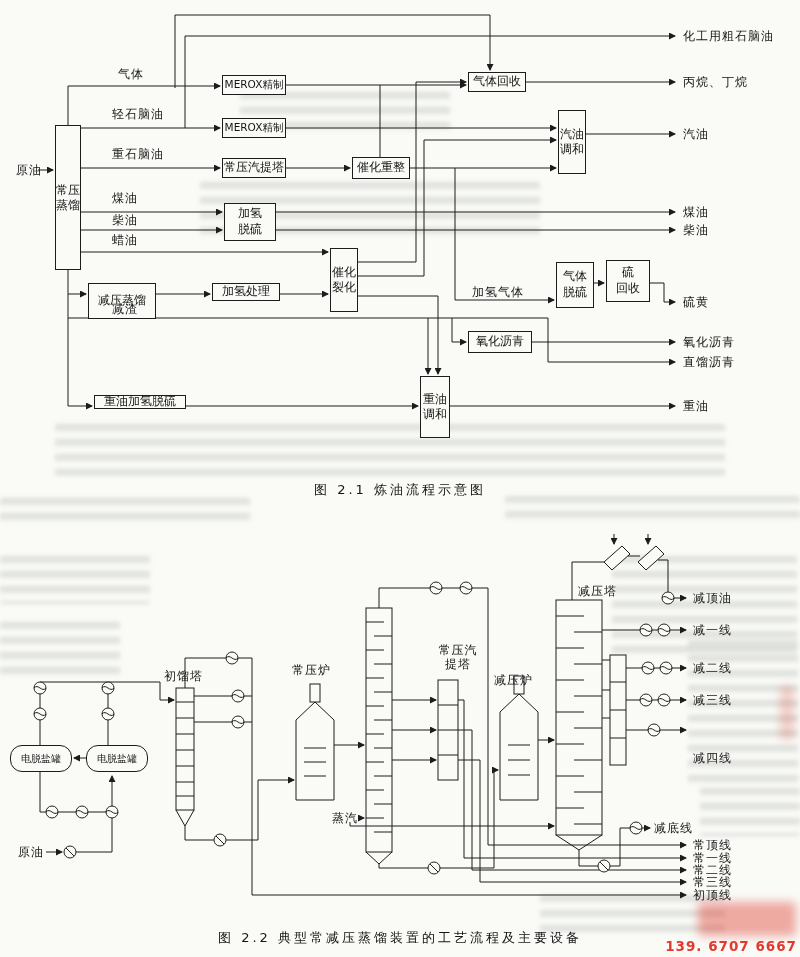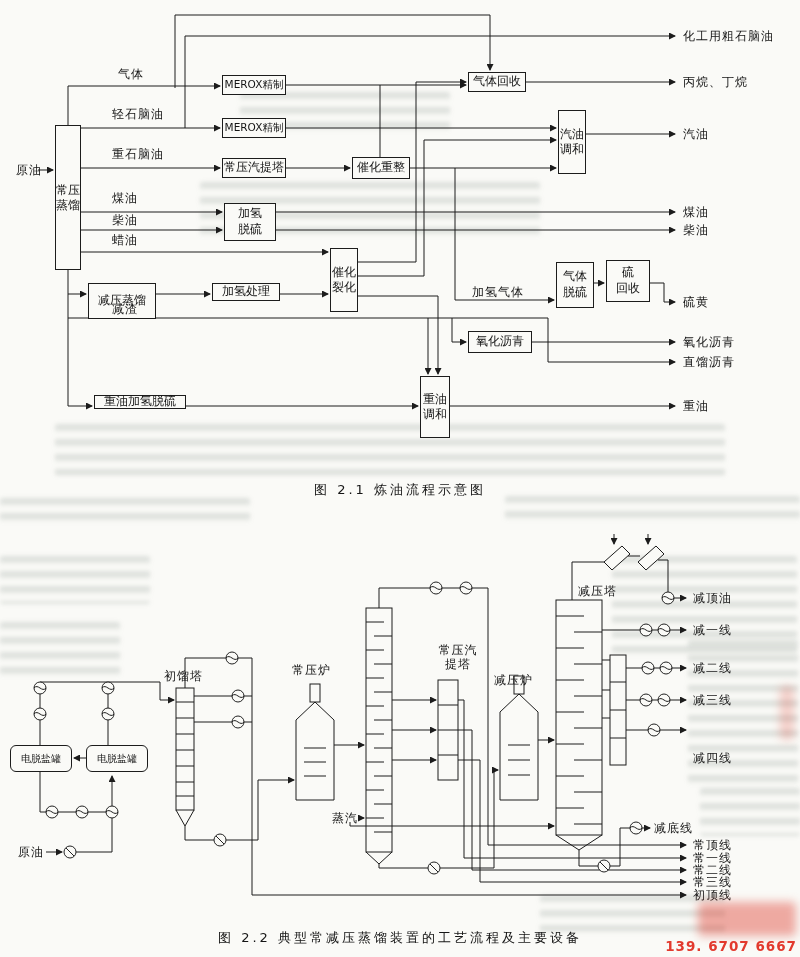--- a/index.html
+++ b/index.html
@@ -7,21 +7,21 @@
   body { position:relative; background:#fafaf7; font-family:"DejaVu Sans", sans-serif; color:#151515; overflow:hidden; }
   .bleed { position:absolute; z-index:0; border-radius:3px;
     background-image: repeating-linear-gradient(180deg, rgba(115,130,122,0.20) 0 6px, rgba(115,130,122,0.05) 6px 9px, transparent 9px 15px);
     filter: blur(2px); }
   svg.flow { position:absolute; left:0; top:0; z-index:1; }
   .box { position:absolute; z-index:2; border:1px solid #1c1c1c; background:#fafaf7;
     display:flex; align-items:center; justify-content:center; text-align:center;
     font-size:12px; line-height:1.3; white-space:pre-line; }
   .vbox { word-break:break-all; white-space:normal; line-height:1.25; }
   .sm { font-size:10.5px; }
-  .b10 { font-size:10px; border-radius:6px; }
+  .b10 { font-size:10px; border-radius:12px; }
   .lbl { position:absolute; z-index:2; font-size:12px; line-height:1.1; white-space:nowrap; letter-spacing:1px;font-family:Liberation Serif, serif; }
   .cap { position:absolute; z-index:2; width:100%; text-align:center; font-size:13px; letter-spacing:3px; }
   .wm-phone { position:absolute; z-index:3; right:3px; top:938px; color:#e23a2e; font-size:13.5px;
     font-weight:bold; letter-spacing:1px; filter:blur(0.4px); }
   .wm-blob { position:absolute; z-index:3; background:rgba(222,58,44,0.42); filter:blur(5px); border-radius:4px; }
 </style>
 </head>
 <body>
 
 <div class="bleed" style="left:240px;top:92px;width:210px;height:40px"></div>

